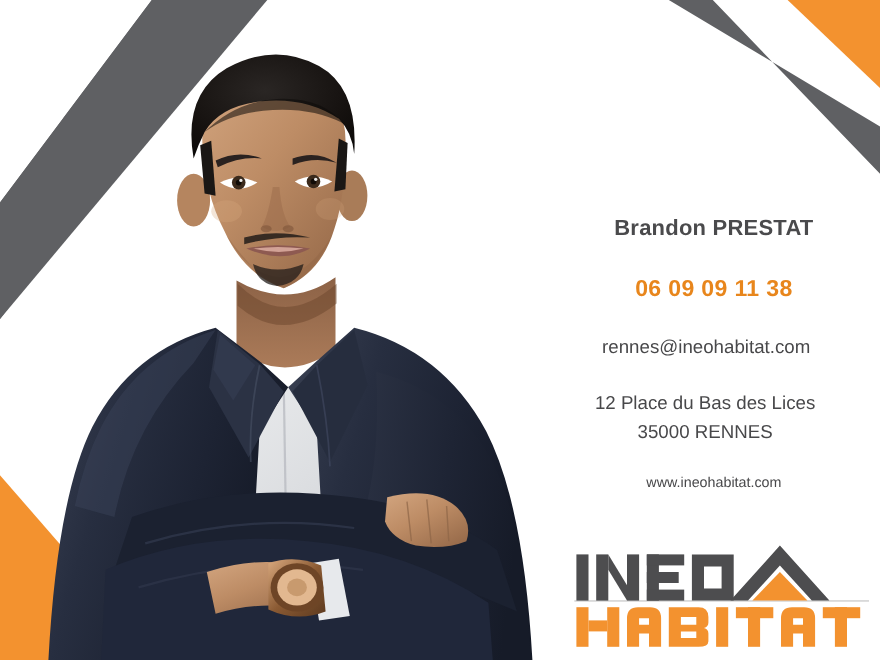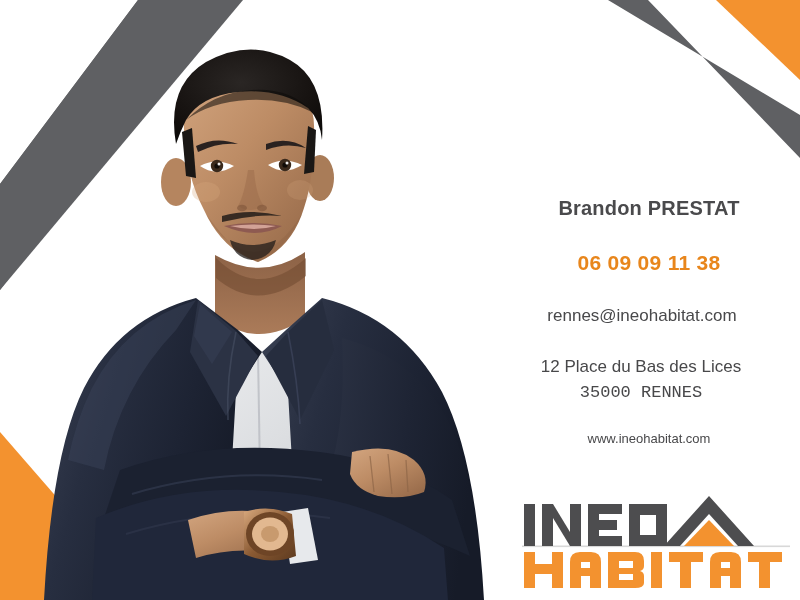--- a/index.html
+++ b/index.html
@@ -64,21 +64,21 @@
     color: #48484a;
     line-height: 1.25;
     margin: 0 14px 28px 0;
   }
   .c-addr {
     font-size: 17px;
     color: #48484a;
     line-height: 1.5;
     margin: 0 16px 26px 0;
   }
-  .c-addr .l2 { display: block; font-family: Liberation Mono, monospace; }
+  .c-addr .l2 { display: block; }
   .c-web {
     font-size: 13px;
     color: #48484a;
     line-height: 1.25;
     margin: 0;
   }
 
   
   #logo {
     position: absolute;

